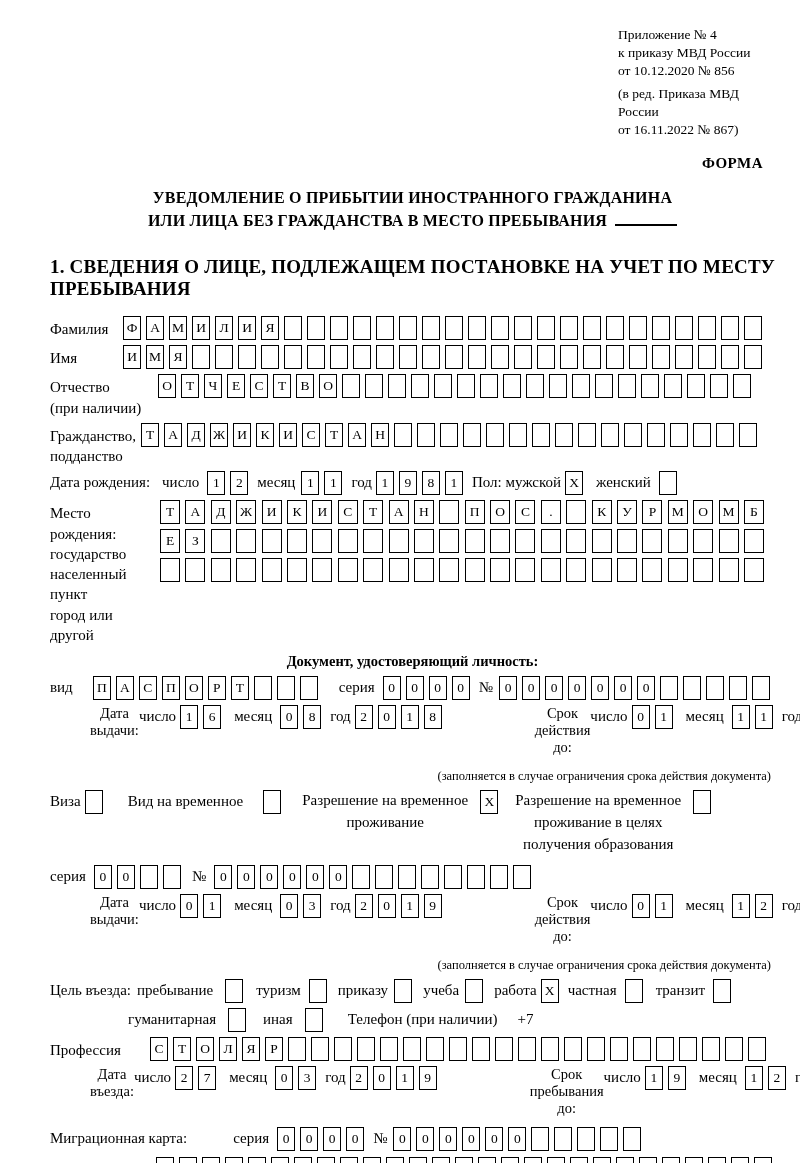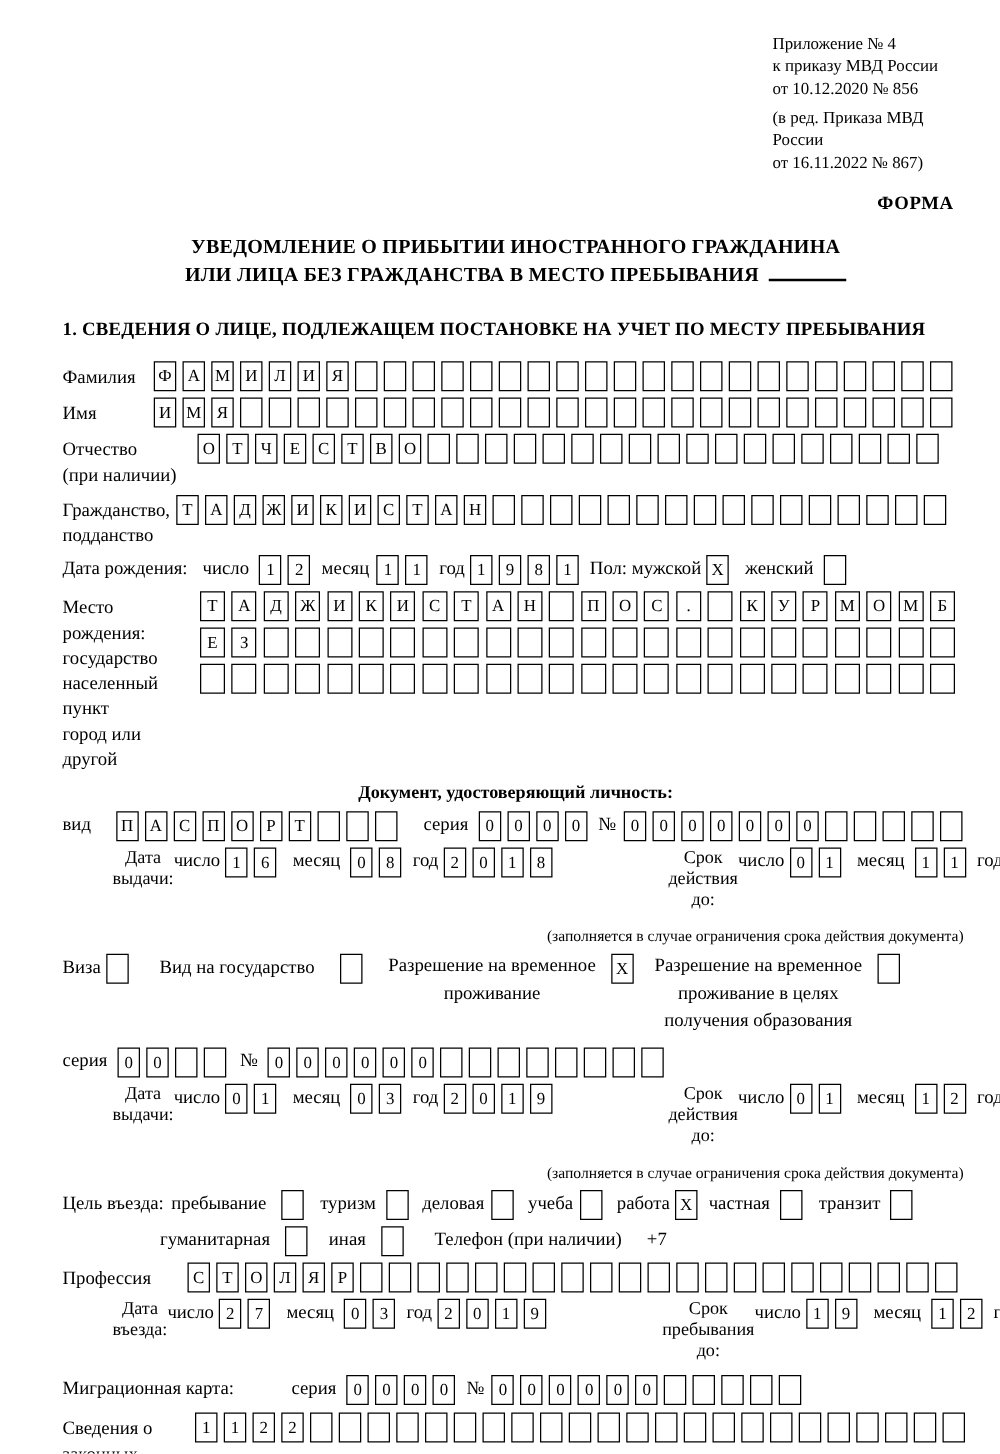--- a/index.html
+++ b/index.html
@@ -7,21 +7,21 @@
     width:800px; height:1163px; box-sizing:border-box; overflow:hidden;
     padding:26px 25px 0 50px; position:relative;
     font-family:"Liberation Serif", serif; color:#000; font-size:15px;
     background:#fff;
   }
   .appendix { margin-left:568px; font-size:13.5px; line-height:1.32; }
   .appendix .gap-top { margin-top:6px; }
   .forma { text-align:right; padding-right:12px; font-weight:bold; font-size:15px; margin-top:16px; letter-spacing:0.5px; }
   .title { text-align:center; font-weight:bold; font-size:16px; margin-top:14px; line-height:1.45; letter-spacing:0.2px; }
   .blank-line { display:inline-block; width:62px; border-bottom:2px solid #000; height:14px; margin-left:8px; vertical-align:baseline; }
-  .sec-heading { font-weight:bold; font-size:15px; margin-top:24px; margin-bottom:16px; letter-spacing:0.2px; }
+  .sec-heading { font-weight:bold; font-size:19px; margin-top:24px; margin-bottom:16px; letter-spacing:0.2px; }
 
   .row { display:flex; align-items:flex-start; margin-bottom:5px; }
   .lbl { flex-shrink:0; padding-top:3px; line-height:1.35; }
   .w71 { width:73px; } .w106 { width:108px; } .w89 { width:91px; } .w108 { width:110px; }
   .w46 { width:48px; } .w100 { width:100px; } .w90 { width:92px; }
 
   .cells { white-space:nowrap; }
   .cell {
     display:inline-block; box-sizing:border-box; width:18px; height:24px;
     border:1.6px solid #000; margin-right:5px; text-align:center;
@@ -161,21 +161,21 @@
         <span class="cells gap4"><span class="cell">2</span><span class="cell">0</span><span class="cell">2</span><span class="cell">5</span></span>
       </div>
     </div>
   </div>
   <div class="small-note">(заполняется в случае ограничения срока действия документа)</div>
 
 
   <div class="permit-row">
     <span class="t">Виза</span>
     <span class="cells gap4"><span class="cell"></span></span>
-    <span class="t gap20">Вид на государство</span>
+    <span class="t gap20">Вид на временное</span>
     <span class="cells gap20"><span class="cell"></span></span>
     <span class="ctr gap16">
       <span style="display:block">Разрешение на временное</span>
       <span style="display:block">проживание</span>
     </span>
     <span class="cells gap12"><span class="cell">X</span></span>
     <span class="ctr gap12">
       <span style="display:block">Разрешение на временное</span>
       <span style="display:block">проживание в целях</span>
       <span style="display:block">получения образования</span>
@@ -215,21 +215,21 @@
     </div>
   </div>
   <div class="small-note">(заполняется в случае ограничения срока действия документа)</div>
 
   <div class="inline-row">
     <span class="t">Цель въезда:</span>
     <span class="t gap6">пребывание</span>
     <span class="cells gap12"><span class="cell"></span></span>
     <span class="t gap8">туризм</span>
     <span class="cells gap8"><span class="cell"></span></span>
-    <span class="t gap6">деловая</span>
+    <span class="t gap6">приказу</span>
     <span class="cells gap6"><span class="cell"></span></span>
     <span class="t gap6">учеба</span>
     <span class="cells gap6"><span class="cell"></span></span>
     <span class="t gap6">работа</span>
     <span class="cells gap4"><span class="cell">X</span></span>
     <span class="t gap4">частная</span>
     <span class="cells gap8"><span class="cell"></span></span>
     <span class="t gap8">транзит</span>
     <span class="cells gap8"><span class="cell"></span></span>
   </div>

